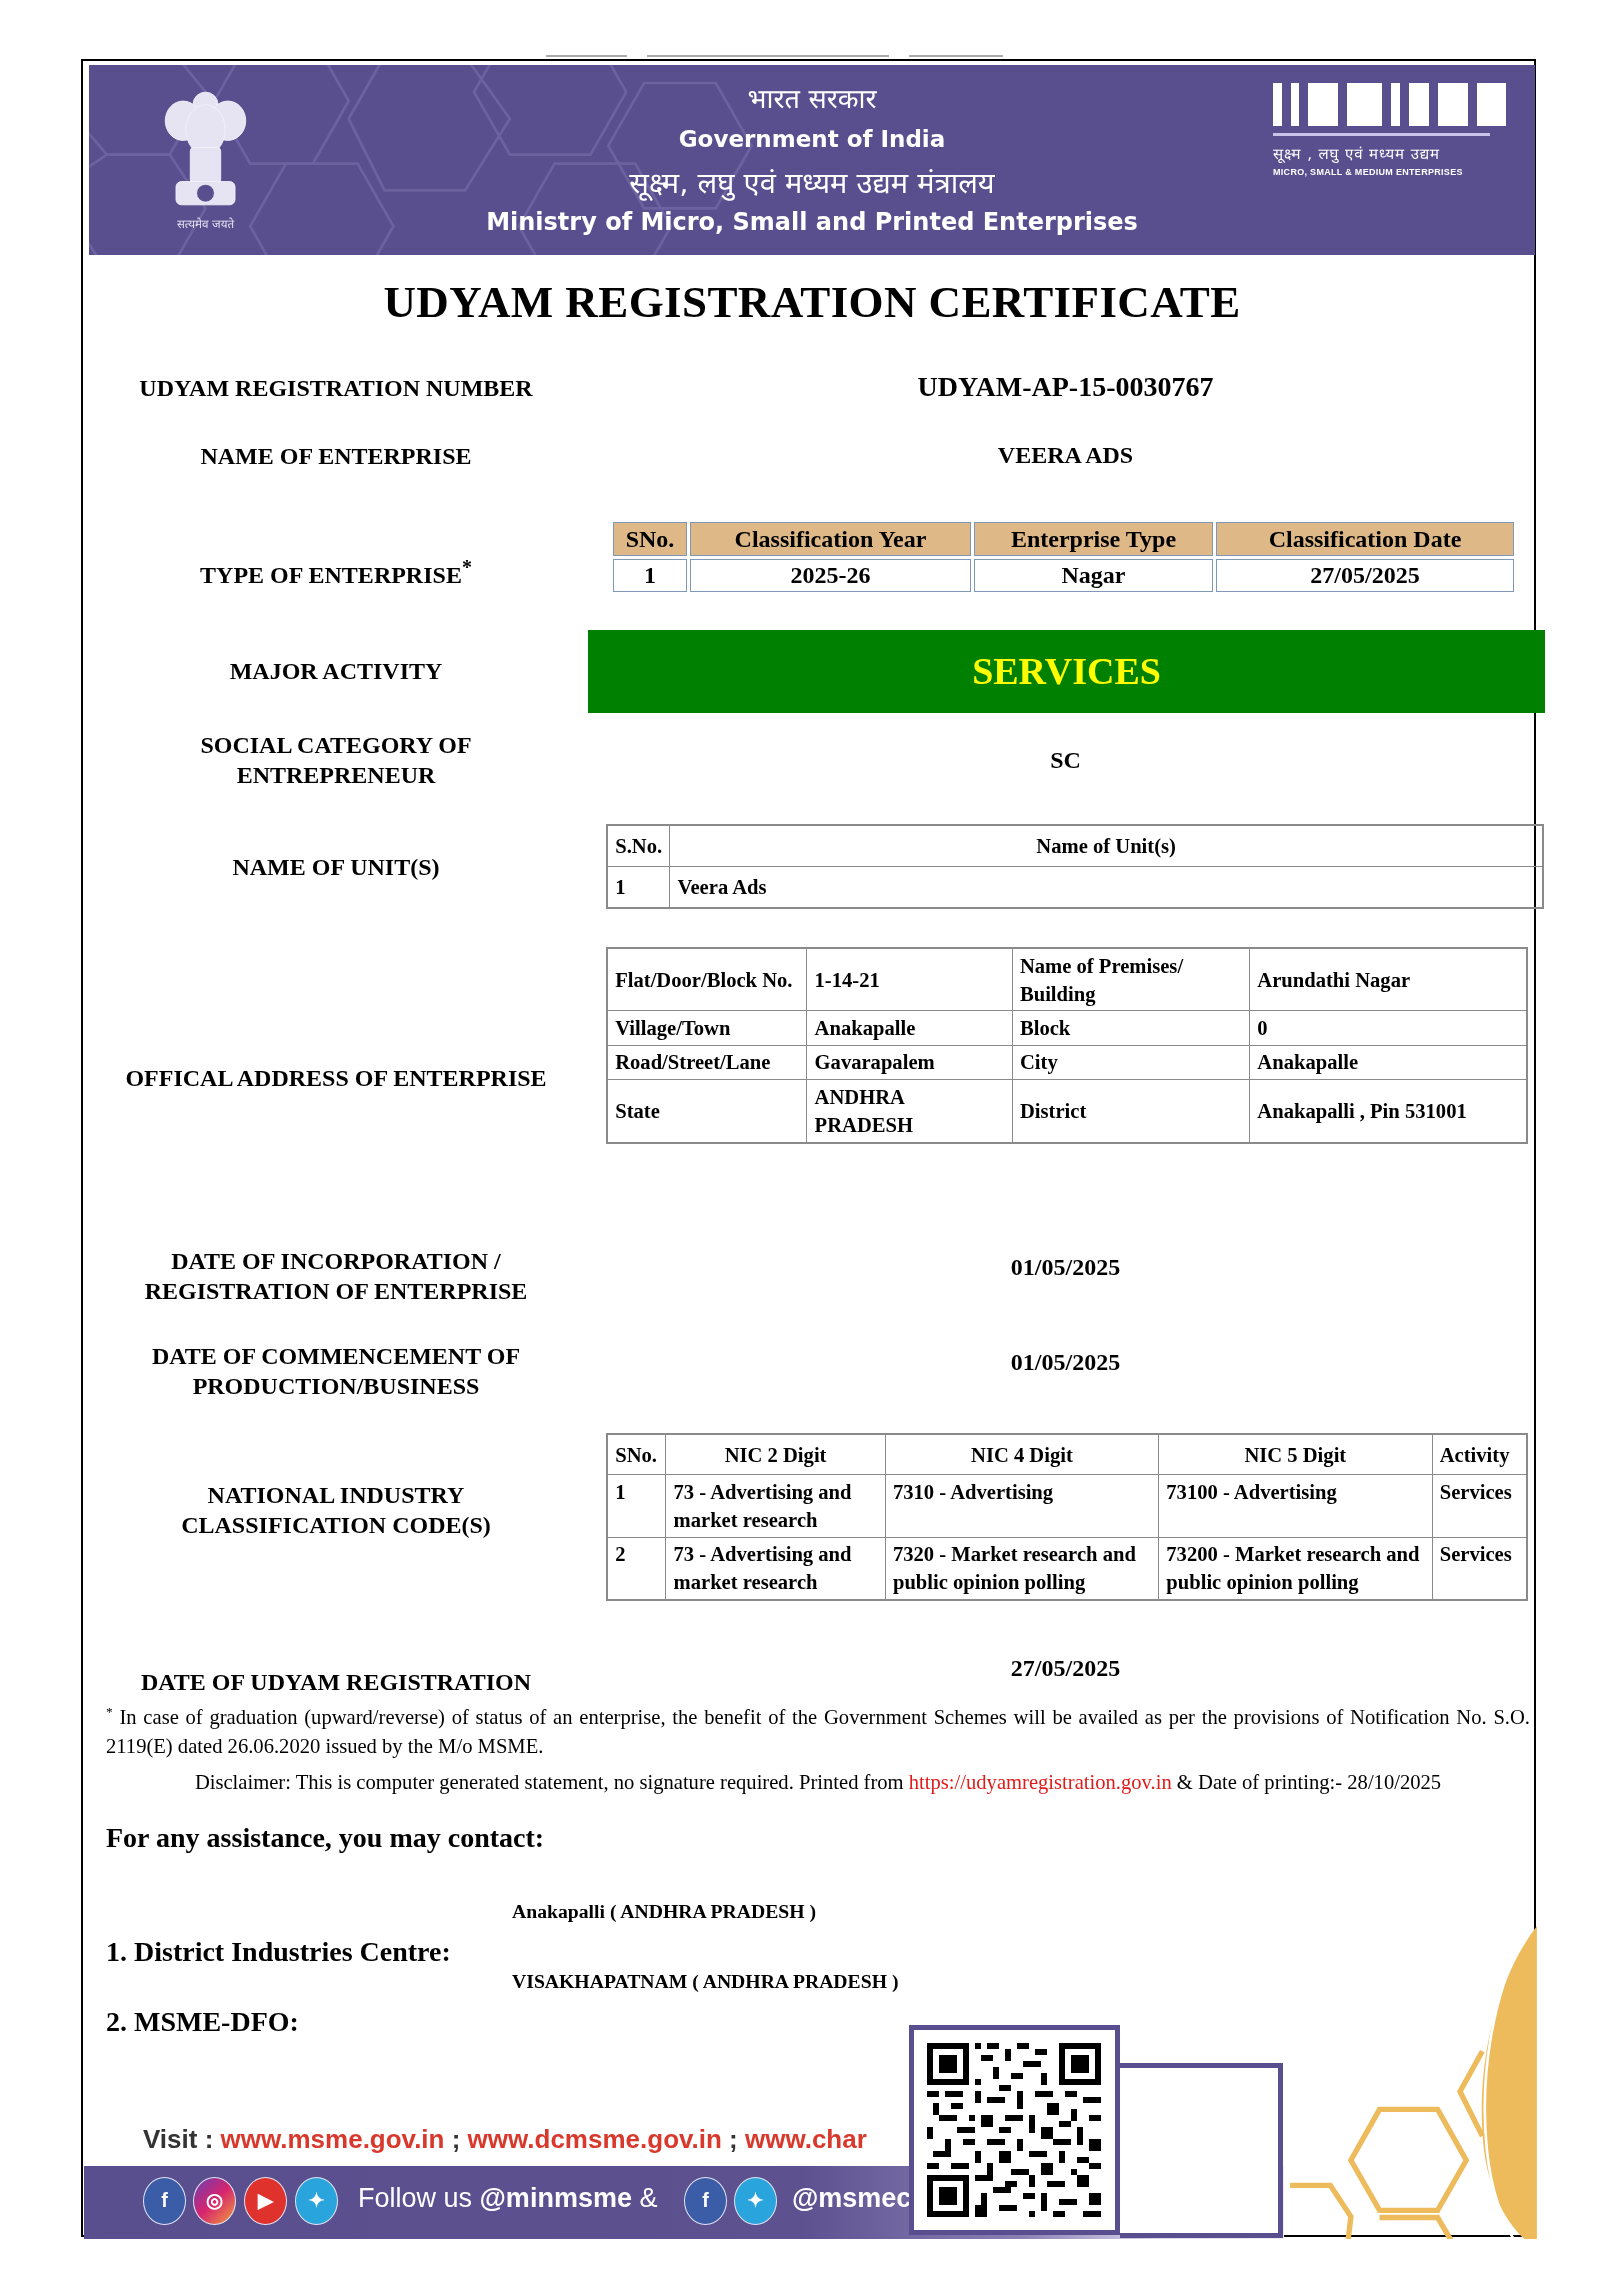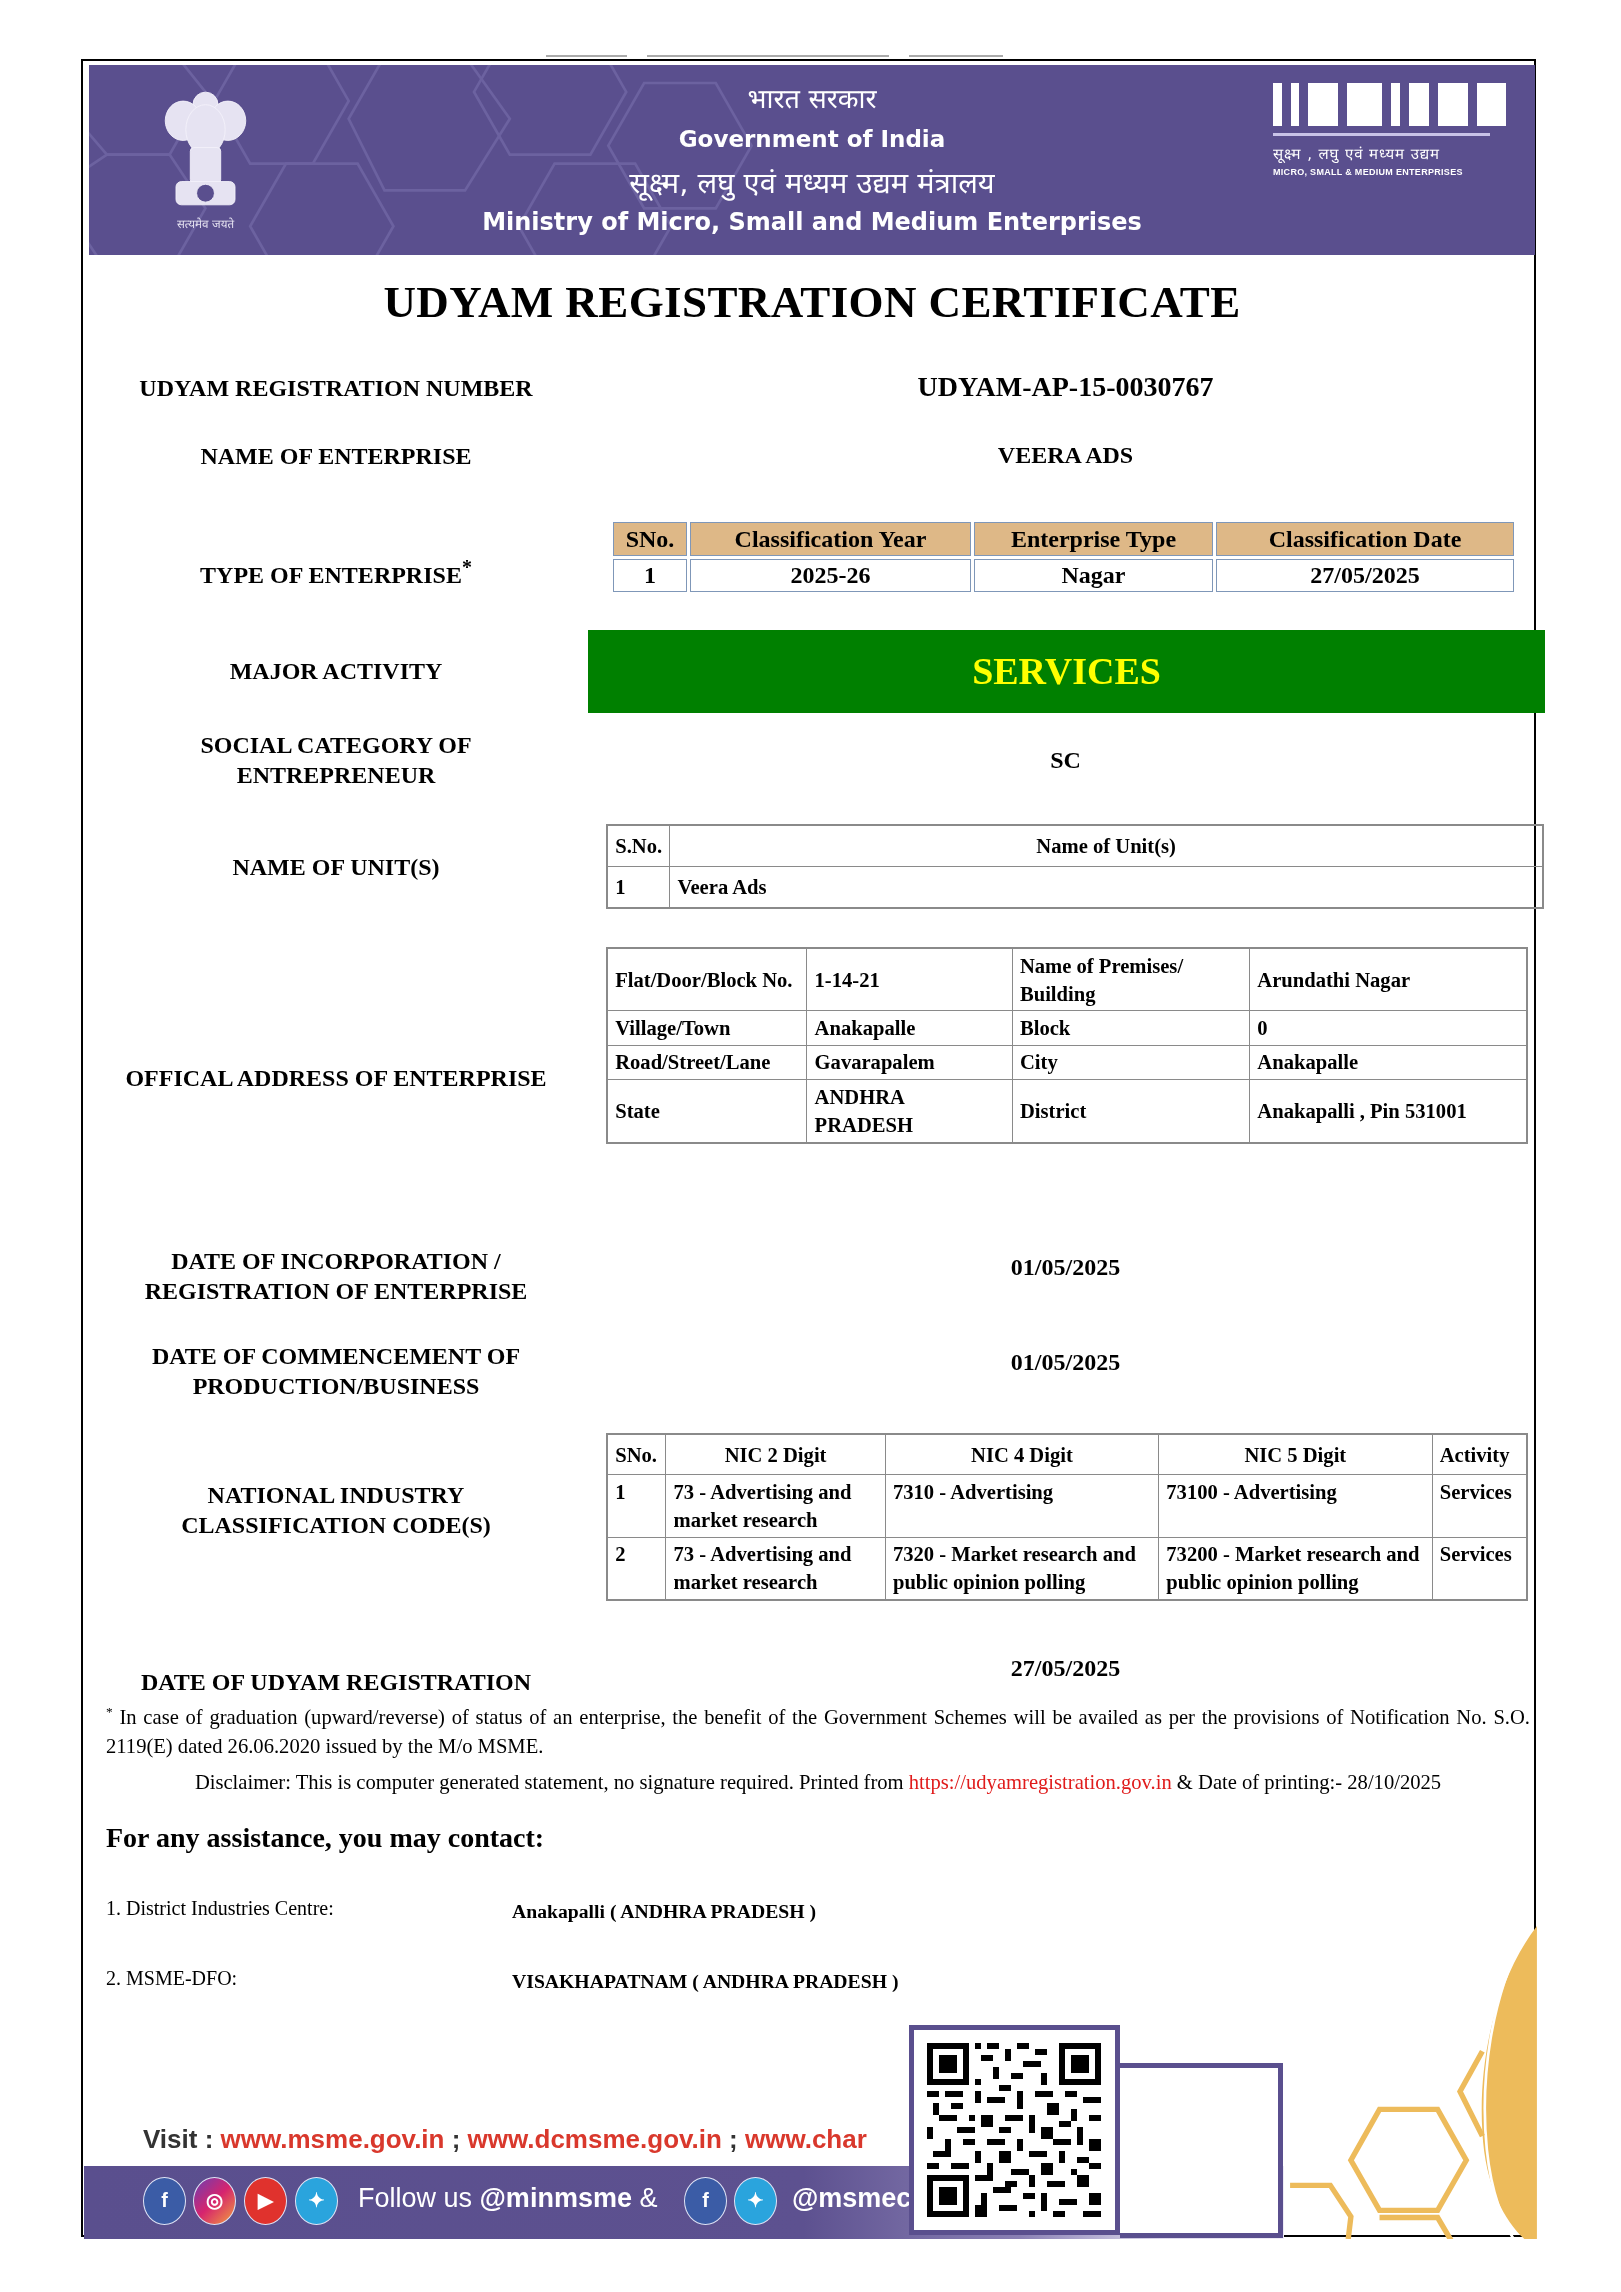--- a/index.html
+++ b/index.html
@@ -42,21 +42,21 @@
   .addr-table td { height:28px; }
   .nic-table { left:606px; top:1433px; width:922px; }
   .nic-table th { text-align:center; height:34px; }
   .nic-table td { vertical-align:top; }
 
   .footnote { position:absolute; left:106px; top:1697px; width:1424px; font-weight:normal; font-size:20.6px; line-height:29px; text-align:justify; }
   .footnote sup { font-size:13.4px; }
   .disclaimer { position:absolute; left:106px; top:1771px; width:1424px; text-align:center; font-size:20.6px; }
   .disclaimer .link { color:#e01b1b; }
   .assist { position:absolute; left:106px; top:1822px; font-weight:bold; font-size:28px; }
-  .contact-key { position:absolute; left:106px; font-weight:normal; font-size:20px; }
+  .contact-key { position:absolute; left:106px; font-weight:bold; font-size:28px;margin-top:39px; }
   .contact-val { position:absolute; left:512px; font-weight:bold; font-size:19.7px; }
 
   .visit { position:absolute; left:143px; top:2124px; font-family:"Liberation Sans", sans-serif; font-size:26px; font-weight:bold; color:#333; white-space:nowrap; }
   .visit .red { color:#d9382c; }
   .footer-bar { position:absolute; left:84px; top:2166px; width:1200px; height:73px; background:linear-gradient(90deg, #5A4F8E 0%, #5d5190 60%, #8a80b4 78%, #dcd8ec 90%, #eeecf6 100%); }
   .social { position:absolute; top:2177px; width:43px; height:48px; border-radius:50%; border:1.8px solid #dfe3f5; box-sizing:border-box; color:#fff; font-family:"Liberation Sans", sans-serif; font-size:19.7px; text-align:center; line-height:45px; font-weight:bold; }
   .follow { position:absolute; top:2183px; left:358px; color:#fff; font-family:"Liberation Sans", sans-serif; font-size:27px; white-space:nowrap; }
   .follow b { font-weight:bold; }
   .qr-box { position:absolute; left:909px; top:2025px; width:211px; height:210px; background:#fff; border:5.4px solid #5A4F8E; box-sizing:border-box; }
   .qr-box svg { position:absolute; left:13.4px; top:13.4px; }
@@ -95,21 +95,21 @@
       <ellipse cx="55" cy="50" rx="22" ry="28"></ellipse>
       <rect x="38" y="70" width="34" height="40" rx="4"></rect>
       <rect x="22" y="108" width="66" height="26" rx="6"></rect>
       <circle cx="55" cy="121" r="10" fill="#5A4F8E"></circle>
     </g>
     <text x="55" y="160" fill="#e6e3f2" font-size="13" text-anchor="middle" font-family="DejaVu Sans, sans-serif">सत्यमेव जयते</text>
   </svg>
   <div class="hdr-text hdr-en1">Government of India</div>
   <div class="hdr-text hdr-hi1">भारत सरकार</div>
   <div class="hdr-text hdr-hi2">सूक्ष्म, लघु एवं मध्यम उद्यम मंत्रालय</div>
-  <div class="hdr-text hdr-en2">Ministry of Micro, Small and Medium Enterprises</div>
+  <div class="hdr-text hdr-en2">Ministry of Micro, Small and Printed Enterprises</div>
   <div class="msme-logo">
     <div class="msme-letters">
       <div style="width:10.7px"></div>
         <div style="width:10.7px"></div>
         <div style="width:36px"></div>
       <div style="width:43px"></div>
         <div style="width:10.7px"></div>
         <div style="width:25px"></div>
       <div style="width:36px"></div>
         <div style="width:36px"></div>

